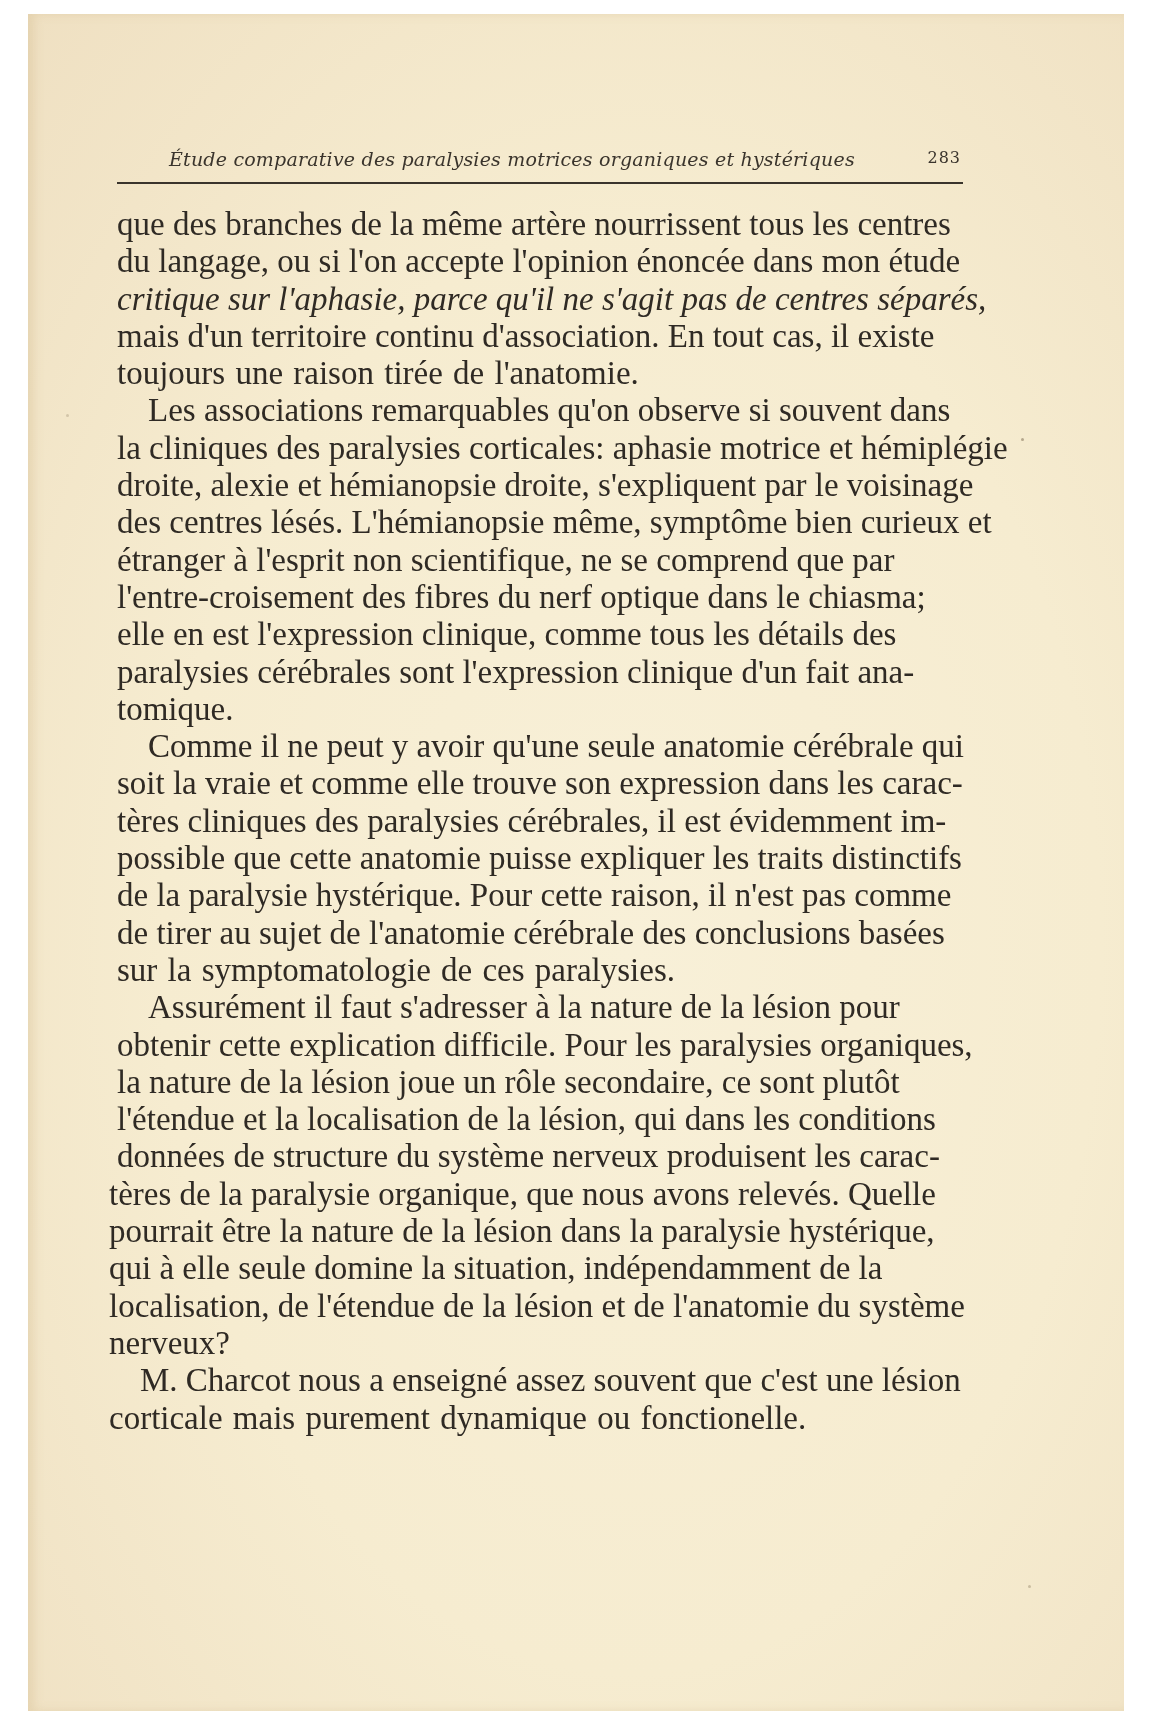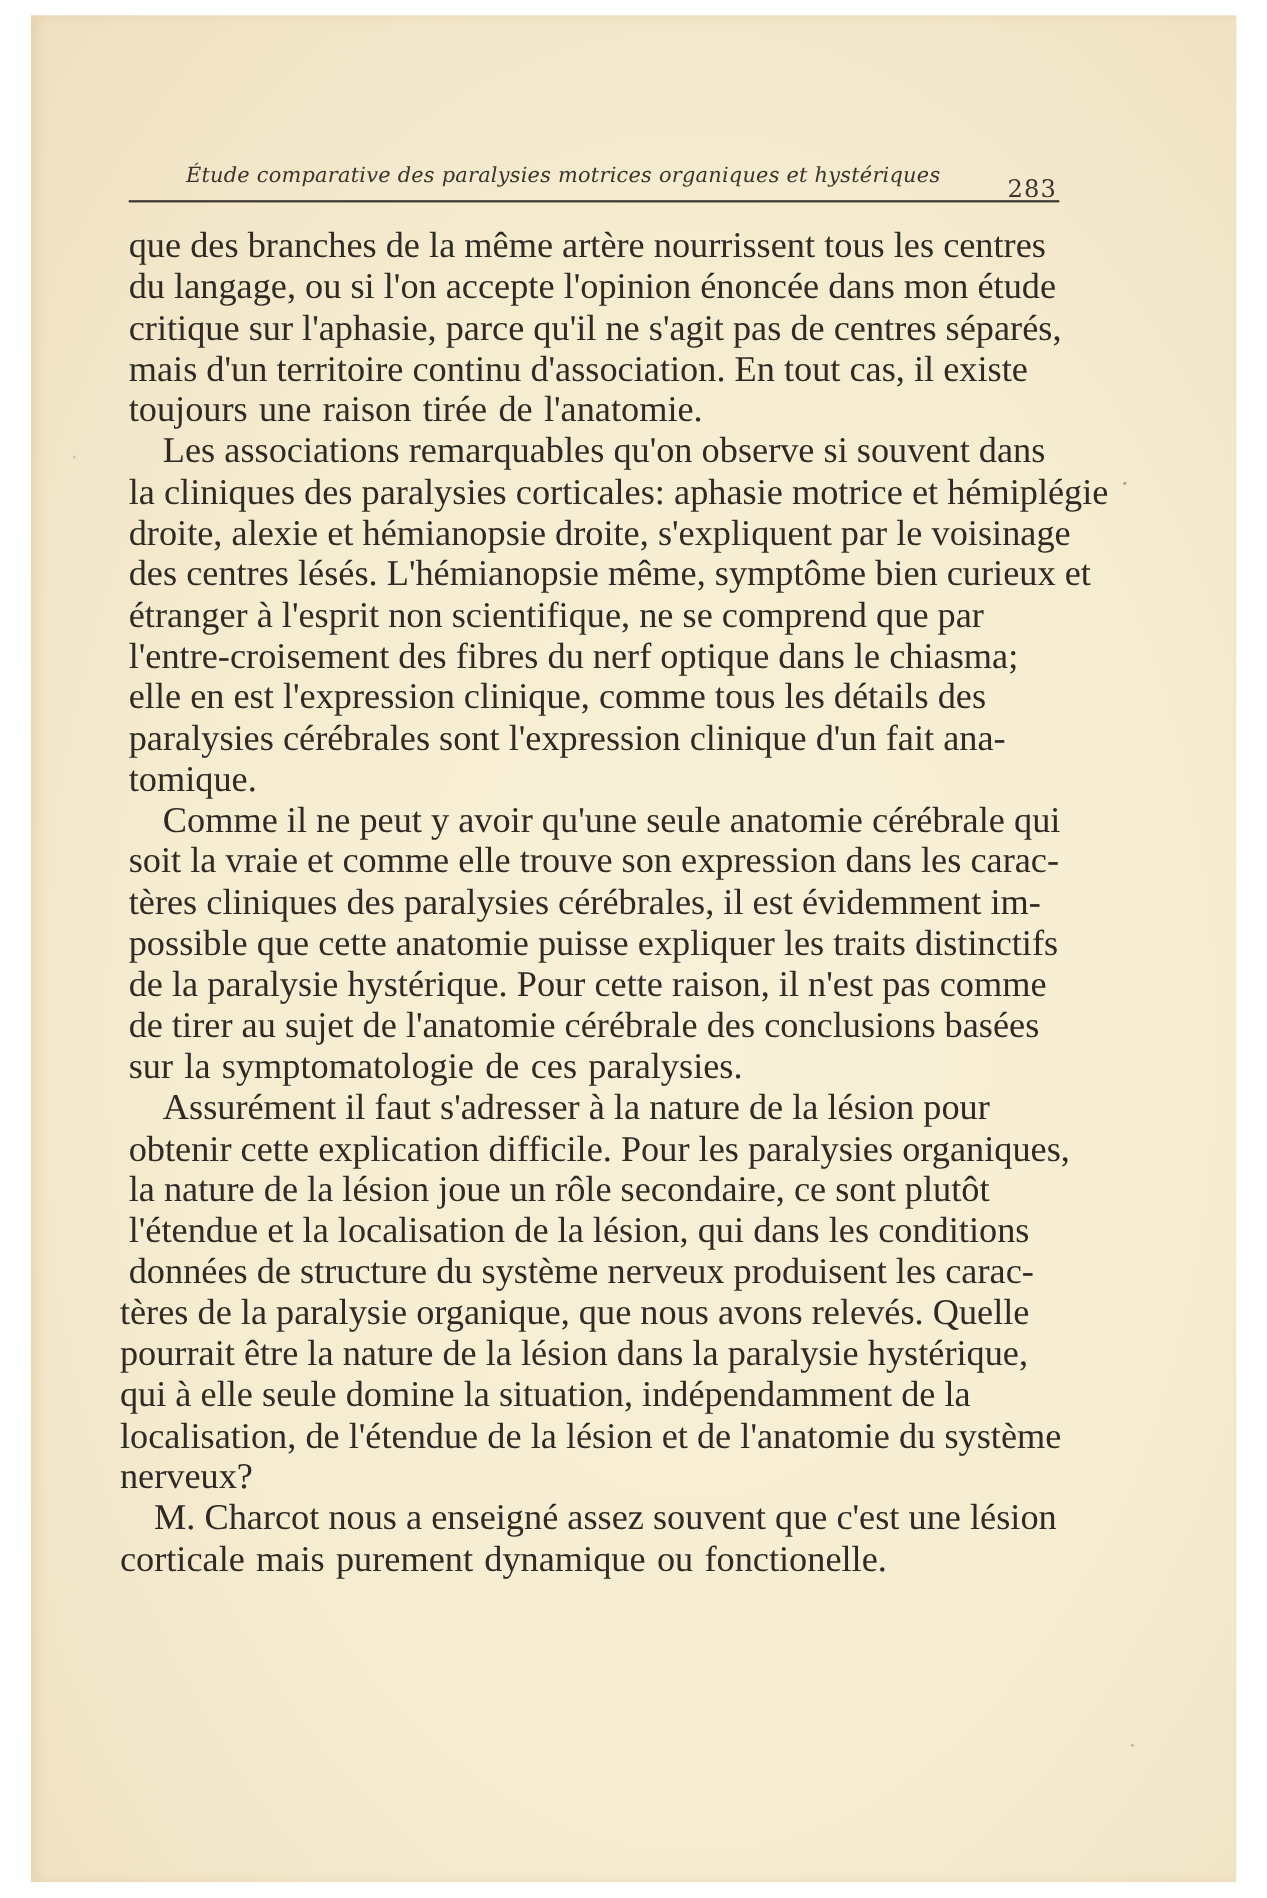--- a/index.html
+++ b/index.html
@@ -37,22 +37,22 @@
     left: 52px;
     top: 4px;
     font-style: italic;
     font-size: 19px;
     letter-spacing: 0.2px;
     white-space: nowrap;
   }
   .running-head .folio {
     position: absolute;
     right: 2px;
-    top: 16px;
-    font-size: 22px;
+    top: 4px;
+    font-size: 16px;
     letter-spacing: 1px;
     text-align: center;
   }
   .body-text {
     position: absolute;
     left: 89px;
     top: 192px;
     width: 844px;
     font-family: "Liberation Serif", "DejaVu Serif", serif;
     font-size: 33px;
@@ -97,21 +97,21 @@
   <div class="running-head">
     <span class="title">Étude comparative des paralysies motrices organiques et hystériques</span>
     <span class="folio">283</span>
   </div>
 
   <div class="body-text">
 
     <div class="para">
       <span class="line" style="word-spacing: 0px; text-align-last: left; text-align: left;">que des branches de la même artère nourrissent tous les centres</span>
       <span class="line" style="word-spacing: 0px; text-align-last: left; text-align: left;">du langage, ou si l'on accepte l'opinion énoncée dans mon étude</span>
-      <span class="line" style="word-spacing: 0px; text-align-last: left; text-align: right;">critique sur l'aphasie, parce qu'il ne s'agit pas de centres séparés,</span>
+      <span class="line" style="word-spacing: 0px; text-align-last: left; text-align: right; font-style: italic;">critique sur l'aphasie, parce qu'il ne s'agit pas de centres séparés,</span>
       <span class="line" style="word-spacing: 0px; text-align-last: left; text-align: left;">mais d'un territoire continu d'association. En tout cas, il existe</span>
       <span class="line last">toujours une raison tirée de l'anatomie.</span>
     </div>
 
     <div class="para">
       <span class="line indent" style="word-spacing: 0px; text-align-last: left; text-align: right;">Les associations remarquables qu'on observe si souvent dans</span>
       <span class="line" style="word-spacing: 0px; text-align-last: left; text-align: left;">la cliniques des paralysies corticales: aphasie motrice et hémiplégie</span>
       <span class="line" style="word-spacing: 0px; text-align-last: left; text-align: left;">droite, alexie et hémianopsie droite, s'expliquent par le voisinage</span>
       <span class="line" style="word-spacing: 0px; text-align-last: left; text-align: left;">des centres lésés. L'hémianopsie même, symptôme bien curieux et</span>
       <span class="line" style="word-spacing: 0px; text-align-last: left; text-align: left;">étranger à l'esprit non scientifique, ne se comprend que par</span>

